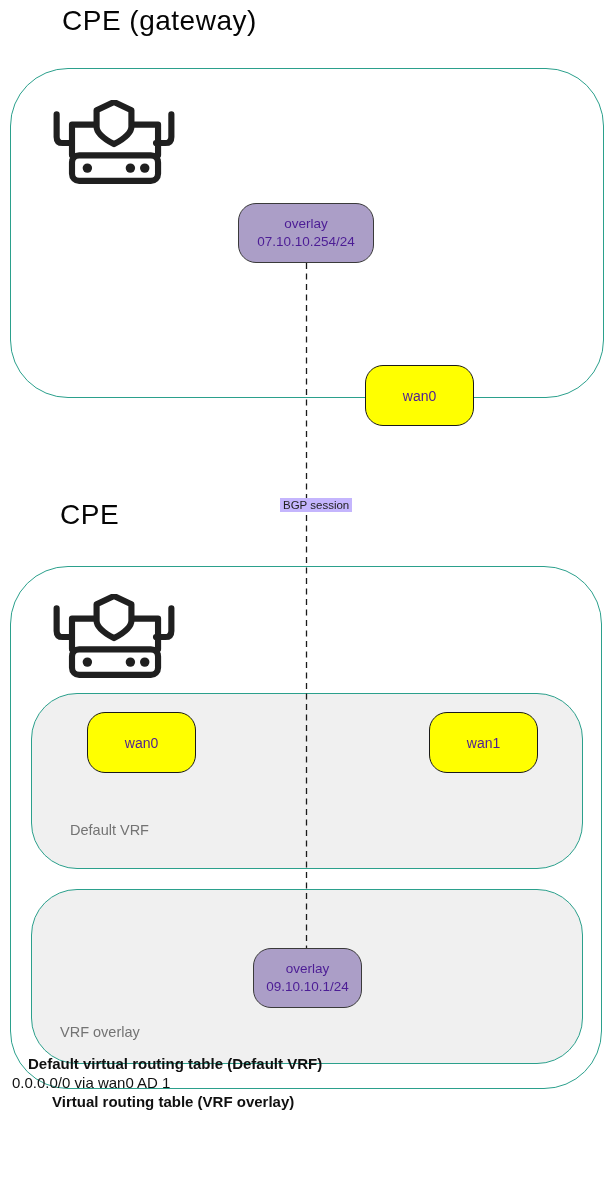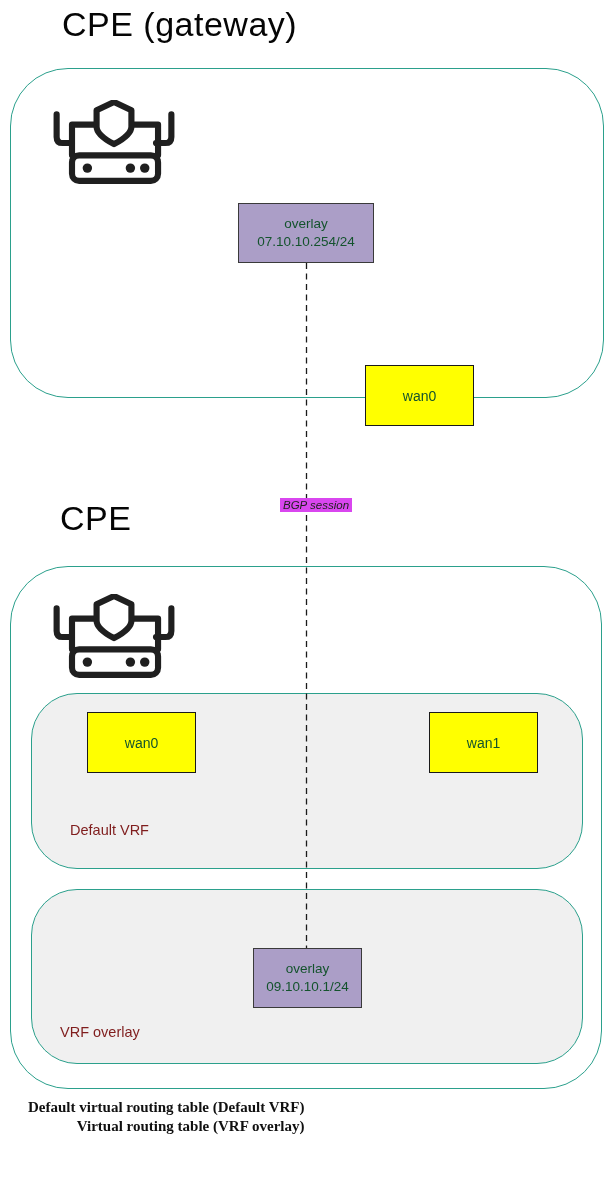--- a/index.html
+++ b/index.html
@@ -1,43 +1,43 @@
 <!DOCTYPE html>
 <html><head>
 <meta charset="utf-8">
 <style>
   html,body{margin:0;padding:0;background:#ffffff;}
   #canvas{
     position:relative;width:606px;height:1203px;background:#ffffff;overflow:hidden;
     font-family:"Liberation Sans",sans-serif;color:#1a1a1a;
   }
   .abs{position:absolute;}
-  .big-title{font-size:34px;line-height:1.1;color:#050505;letter-spacing:0.5px;white-space:nowrap;}
+  .big-title{font-size:28px;line-height:1.1;color:#050505;letter-spacing:0.5px;white-space:nowrap;}
   .zone{
     position:absolute;background:#ffffff;border:1.5px solid #2BA08C;border-radius:58px;
   }
   .vrf-zone{
     position:absolute;background:#F0F0F0;border:1.5px solid #2BA08C;border-radius:46px;
   }
   .iface{
     position:absolute;display:flex;align-items:center;justify-content:center;text-align:center;
-    font-size:14px;color:#14532d;z-index:30;
+    font-size:14px;color:#4c1d95;z-index:30;border-radius:18px;
   }
   .iface.yellow{background:#FFFF00;border:1.6px solid #1a1a1a;}
   .iface.purple{background:#AB9EC7;border:1.6px solid #3a3a3a;line-height:1.35;font-size:13.5px;}
-  .vrf-label{position:absolute;font-size:14.5px;color:#7f1d1d;z-index:25;}
+  .vrf-label{position:absolute;font-size:14.5px;color:#737373;z-index:25;}
   .bgp-label{
-    position:absolute;font-size:11.5px;color:#222222;background:#d946ef;
-    padding:1px 3px;z-index:40;white-space:nowrap;font-style:italic;
+    position:absolute;font-size:11.5px;color:#222222;background:#c4b5fd;
+    padding:1px 3px;z-index:40;white-space:nowrap;
   }
   .dash-line{position:absolute;z-index:20;}
   .routes{position:absolute;font-size:15px;line-height:19.2px;color:#101010;z-index:10;}
   .routes .rt-head{font-weight:bold;}
   .rt-head.h1{padding-left:16px;}
-  .rt-head.h2{padding-left:40px;text-align:right;}
+  .rt-head.h2{padding-left:40px;}
   .fw-icon{position:absolute;z-index:5;}
 </style>
 </head>
 <body>
 
 <div id="canvas">
 
   <div class="abs big-title" style="left:62px;top:6px;">CPE (gateway)</div>
 
   <div class="zone" style="left:10px;top:68px;width:592px;height:328px;"></div>
@@ -105,18 +105,19 @@
 
   <div class="iface purple" style="left:253px;top:948px;width:107px;height:58px;">
     <div>
       <div>overlay</div>
       <div>09.10.10.1/24</div>
     </div>
   </div>
 
   <div class="vrf-label" style="left:60px;top:1024px;">VRF overlay</div>
 
-  <div class="routes" style="left:12px;top:1098px;font-family:Liberation Serif, serif;">
+  <div class="routes" style="left:12px;top:1054px;">
     <div class="rt-head h1">Default virtual routing table (Default VRF)</div>
+    <div>0.0.0.0/0 via wan0 AD 1</div>
     <div class="rt-head h2">Virtual routing table (VRF overlay)</div>
   </div>
 
 </div>
 
 </body></html>

